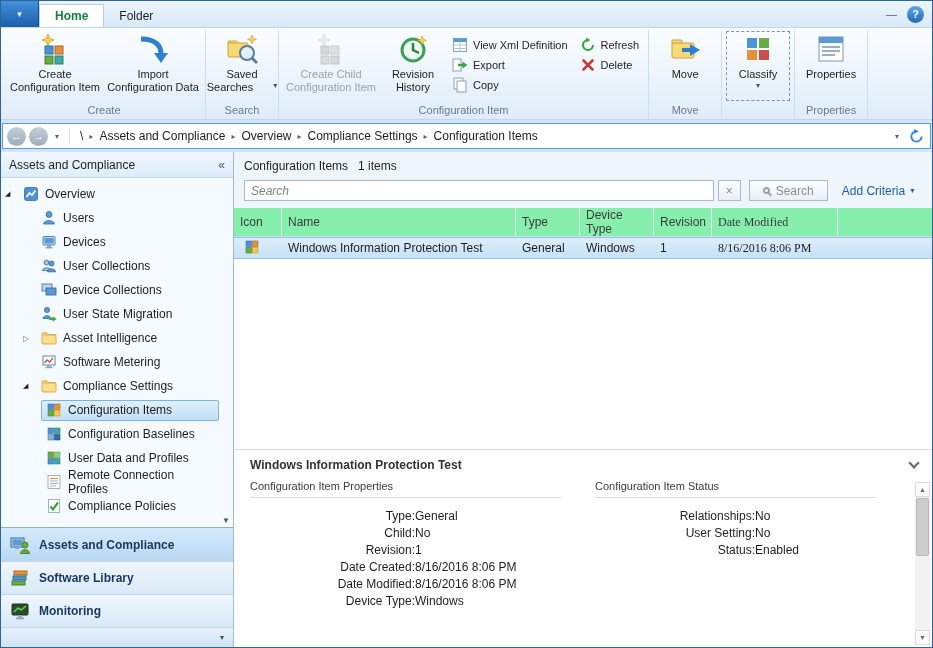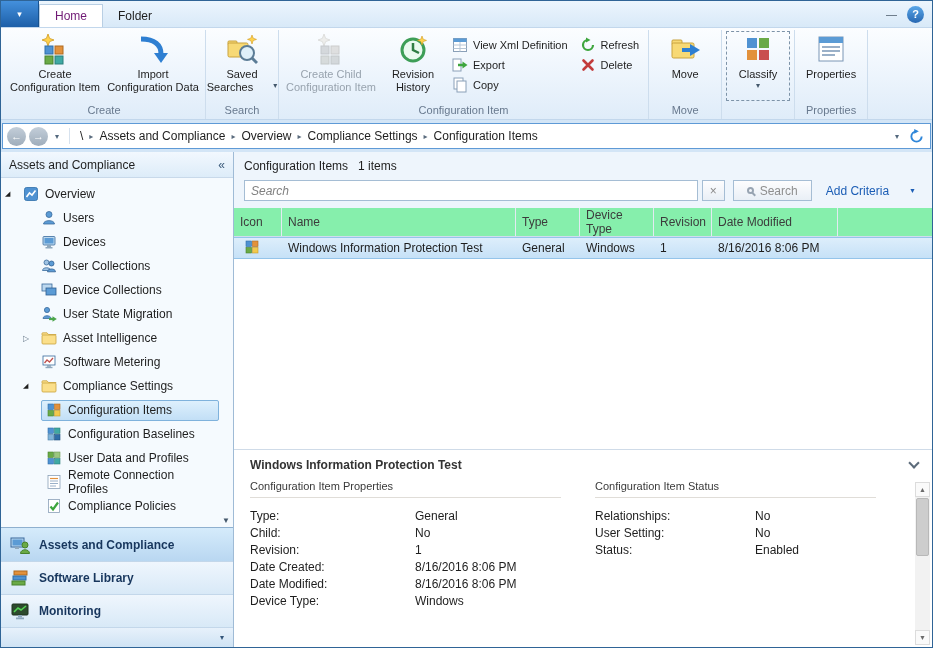--- a/index.html
+++ b/index.html
@@ -8,21 +8,21 @@
 
   .window { width:933px; height:648px; border:1px solid #2f6496; background:#d3e5f6;
             display:flex; flex-direction:column; overflow:hidden; position:relative; }
 
   
   .titlebar { height:27px; flex:0 0 27px; display:flex; align-items:stretch;
               background:linear-gradient(#ecf5fd,#d8e9f8); border-bottom:1px solid #c2d7ec; }
   .app-menu { width:38px; background:linear-gradient(#4490dc,#1d5fa8); border-right:1px solid #17528f;
               color:#fff; display:flex; align-items:center; justify-content:center; font-size:9px; cursor:default; }
   .tab { padding:0 15px; display:flex; align-items:center; color:#1e1e1e; margin-top:3px; }
-  .tab.active { background:#fff; border:1px solid #b9cfe4; border-bottom:none; font-weight:normal; color:#701a75; }
+  .tab.active { background:#fff; border:1px solid #b9cfe4; border-bottom:none; font-weight:bold; color:#15803d; }
   .title-icons { margin-left:auto; display:flex; align-items:center; gap:10px; padding-right:8px; }
   .min-ribbon { color:#4a5a6a; font-size:11px; }
   .help-btn { width:17px; height:17px; border-radius:50%; background:linear-gradient(#5aa7e8,#2767b2);
               color:#fff; font-weight:bold; font-size:11px; display:flex; align-items:center; justify-content:center; }
 
   
   .ribbon { height:92px; flex:0 0 92px; display:flex; padding:2px 2px 0 2px;
             background:linear-gradient(#fbfdff,#ecf4fc 55%,#dfecf9); border-bottom:1px solid #c2d7ec; }
   .rgroup { display:flex; flex-direction:column; border-right:1px solid #cddded; padding:0 3px; }
   .rgroup-content { flex:1; display:flex; align-items:flex-start; }
@@ -105,32 +105,32 @@
                   font-family:inherit; background:#fff; color:#333; }
   .search-input::placeholder { font-style:italic; color:#808080; }
   .clear-btn { width:23px; height:21px; flex:0 0 23px; border:1px solid #a5bdd4;
                background:linear-gradient(#fdfdfe,#e9eff6); color:#8a8a8a; display:flex;
                align-items:center; justify-content:center; font-size:12px; }
   .search-btn { height:21px; border:1px solid #a5bdd4; background:linear-gradient(#fdfdfe,#e9eff6);
                 display:flex; align-items:center; gap:6px; padding:0 13px; color:#8e8e8e; margin-left:4px; }
   .mag { width:7px; height:7px; border:2px solid #98a4b2; border-radius:50%; position:relative; }
   .mag::after { content:""; position:absolute; width:5px; height:2px; background:#98a4b2;
                 transform:rotate(45deg); right:-4px; bottom:-3px; }
-  .add-criteria { color:#1b5db5; display:flex; align-items:center; gap:20px; padding:0 8px 0 10px; white-space:nowrap; }
+  .add-criteria { color:#1b5db5; display:flex; align-items:center; gap:4px; padding:0 8px 0 10px; white-space:nowrap; }
   .ac-arrow { font-size:7px; color:#1b5db5; }
 
   
   .grid-header { flex:0 0 21px; display:flex; background:#86efac; border-bottom:1px solid #cfdded; }
   .gh-cell { color:#3c3c3c; padding:0 6px; border-right:1px solid #e3eaf2; display:flex; align-items:center; }
   .col-icon { width:48px; flex:0 0 48px; }
   .col-name { width:234px; flex:0 0 234px; }
   .col-type { width:64px; flex:0 0 64px; }
   .col-device { width:74px; flex:0 0 74px; }
   .col-rev { width:58px; flex:0 0 58px; }
-  .col-date { width:126px; flex:0 0 126px; }
+  .col-date { width:126px; flex:0 0 126px;font-family:Liberation Serif, serif; }
   .col-fill { flex:1; border-right:none; }
   .grid-body { flex:1; background:#fff; overflow:hidden; }
   .grid-row { height:22px; display:flex; align-items:center; color:#1e1e1e; }
   .grid-row.selected { background:linear-gradient(#ddeefb,#c6e1f7);
                        border-top:1px solid #94c4ea; border-bottom:1px solid #94c4ea; }
   .gr-cell { padding:0 6px; white-space:nowrap; overflow:hidden; }
   .row-icon { width:16px; height:16px; margin-left:4px; }
   .row-icon svg { width:16px; height:16px; }
 
   
@@ -139,21 +139,21 @@
   .details-titlebar { height:30px; flex:0 0 30px; display:flex; align-items:center; padding:0 14px 0 16px; }
   .details-title { font-weight:bold; color:#333; }
   .chev { width:8px; height:8px; border-right:2px solid #5c6b7a; border-bottom:2px solid #5c6b7a;
           transform:rotate(45deg); margin-left:auto; margin-top:-4px; }
   .details-body { flex:1; display:flex; padding-left:16px; padding-right:22px; }
   .dcol.left { width:345px; flex:0 0 345px; }
   .dcol.right { flex:1; }
   .dcol h4 { font-size:11px; font-weight:normal; color:#3a3a3a; padding-bottom:5px;
              border-bottom:1px solid #e0ddd8; margin-bottom:10px; margin-right:34px; }
   .drow { display:flex; line-height:17px; color:#1e1e1e; }
-  .dlabel { width:165px; flex:0 0 165px; }
+  .dlabel { width:165px; flex:0 0 165px;text-align:right; }
   .dlabel.r { width:160px; flex:0 0 160px; }
 
   
   .vscroll { position:absolute; top:32px; bottom:2px; right:2px; width:15px;
              background:#f2f2f2; display:flex; flex-direction:column; }
   .vs-btn { height:15px; flex:0 0 15px; background:#fafafa; border:1px solid #dcdcdc;
             display:flex; align-items:center; justify-content:center; font-size:7px; color:#6b6b6b; }
   .vs-track { flex:1; position:relative; }
   .vs-thumb { position:absolute; top:1px; left:1px; right:1px; height:58px;
               background:#cdcdcd; border:1px solid #b8b8b8; border-radius:2px; }

